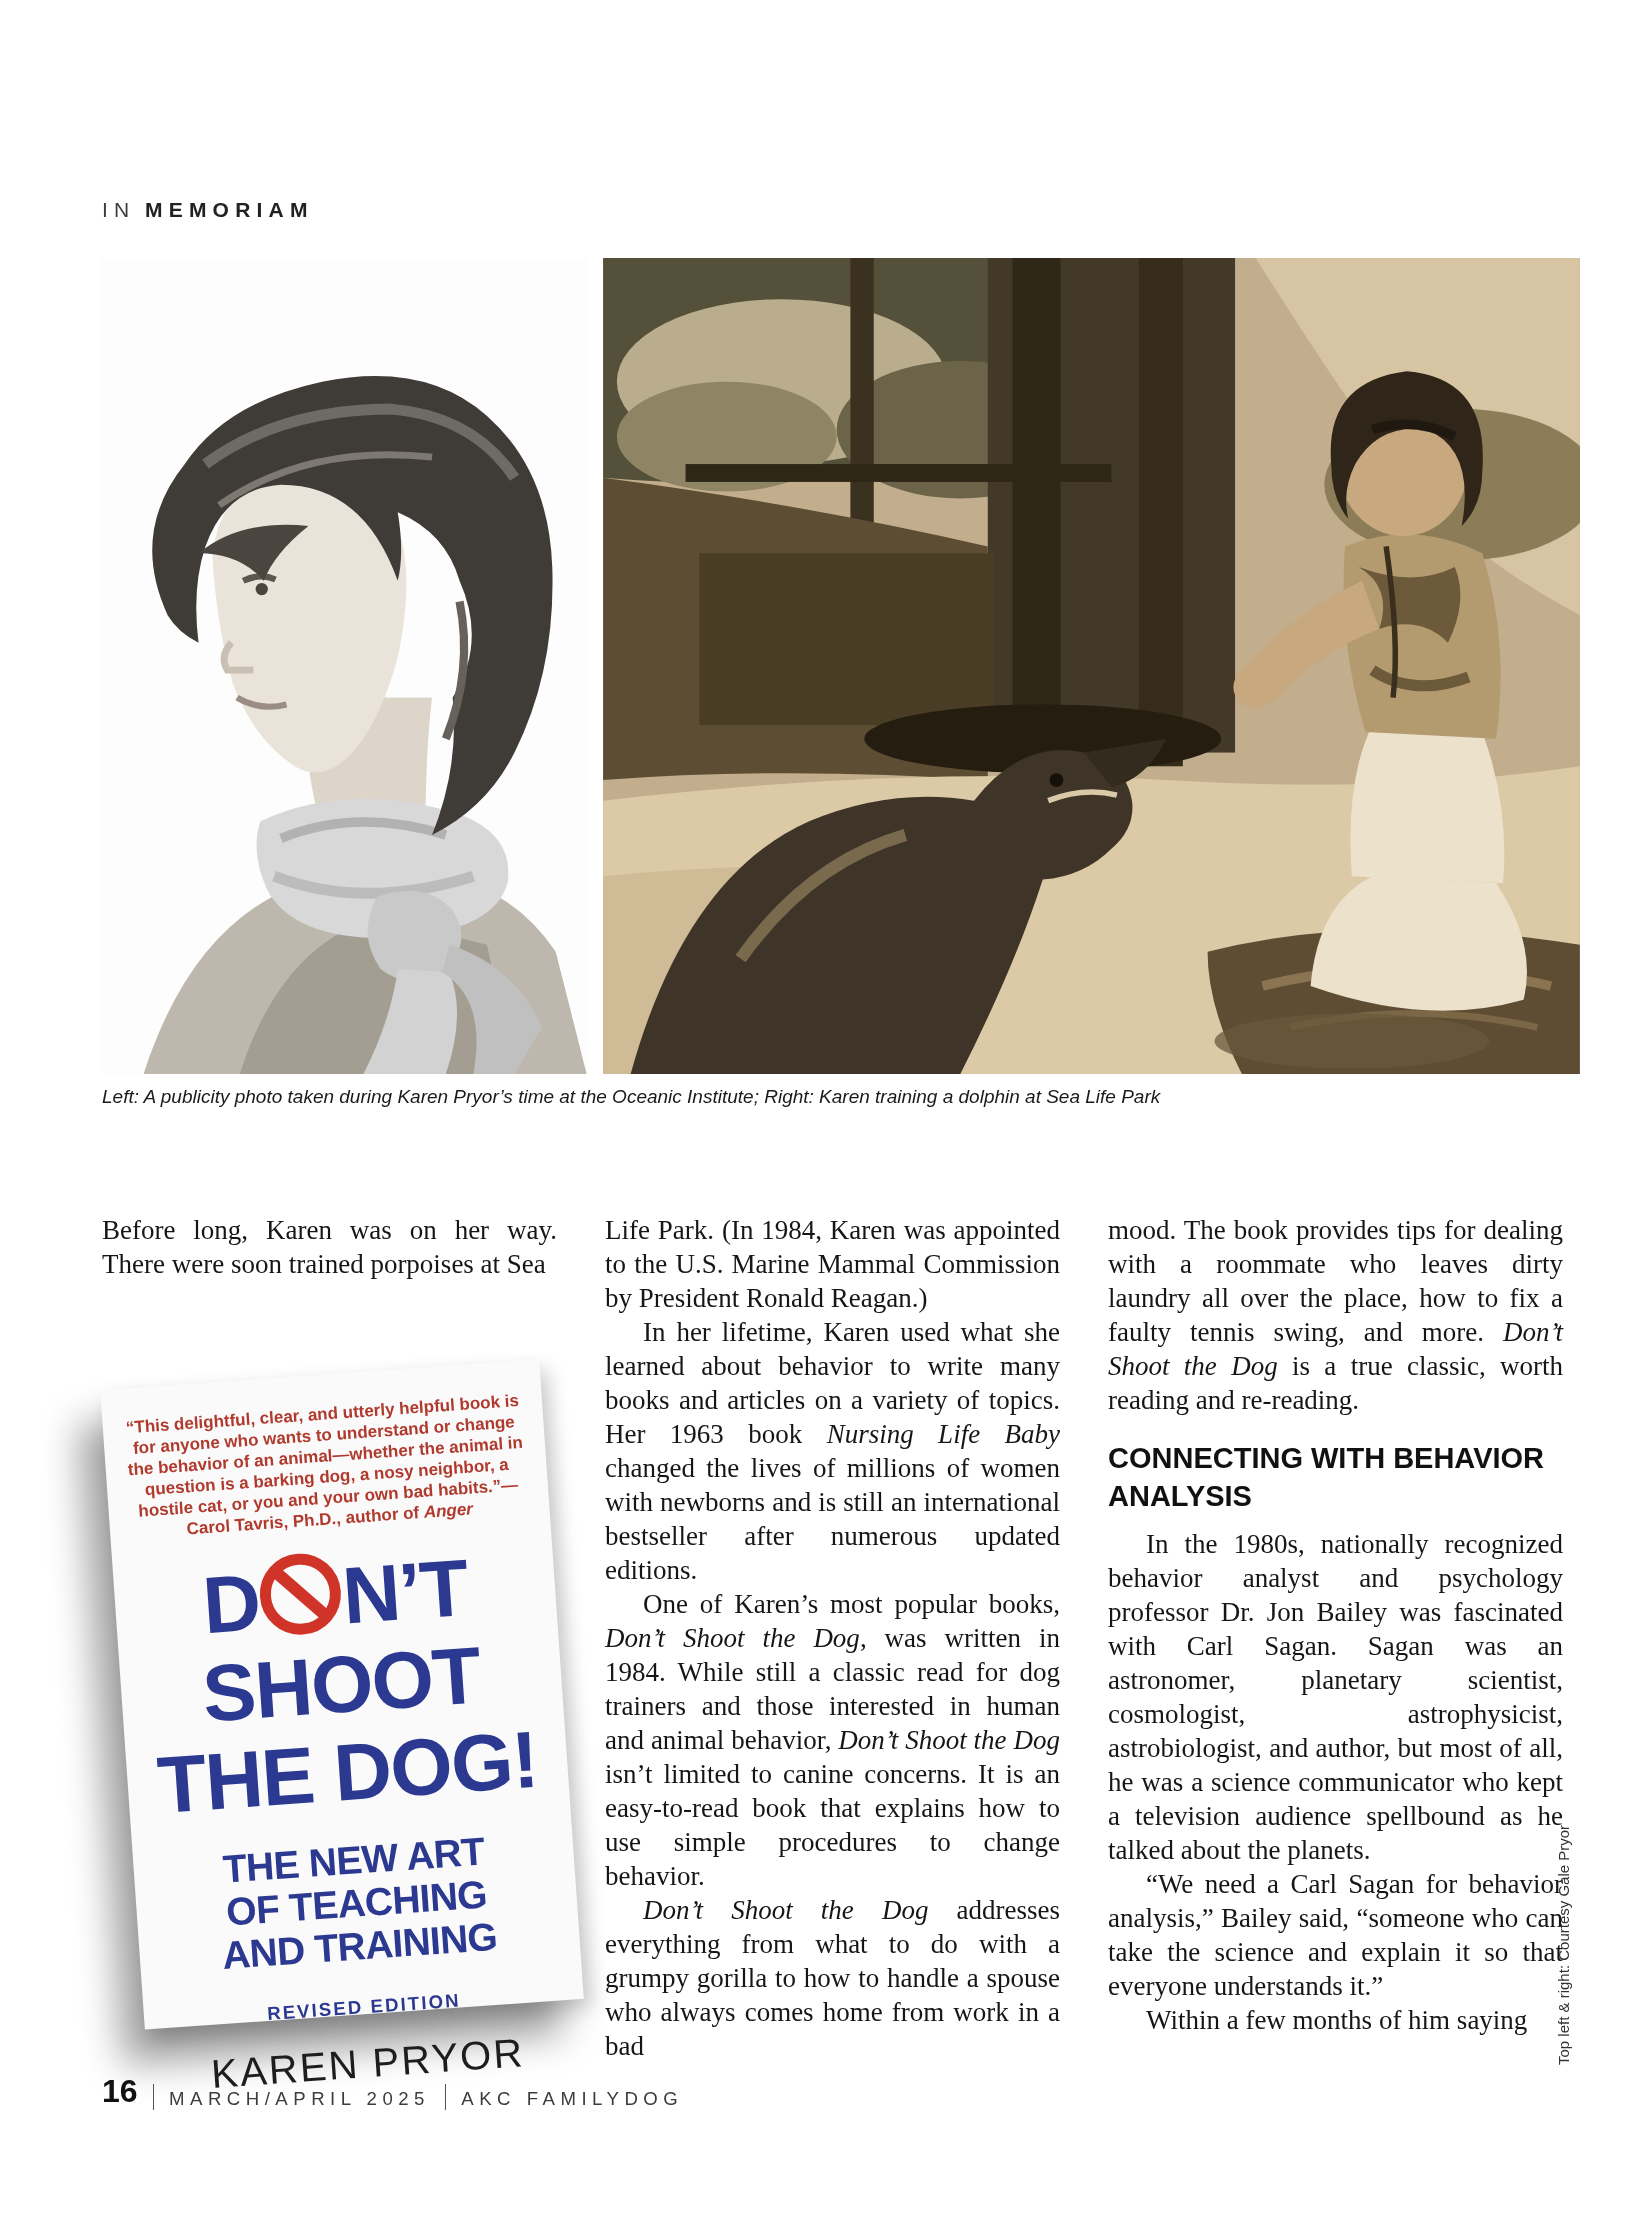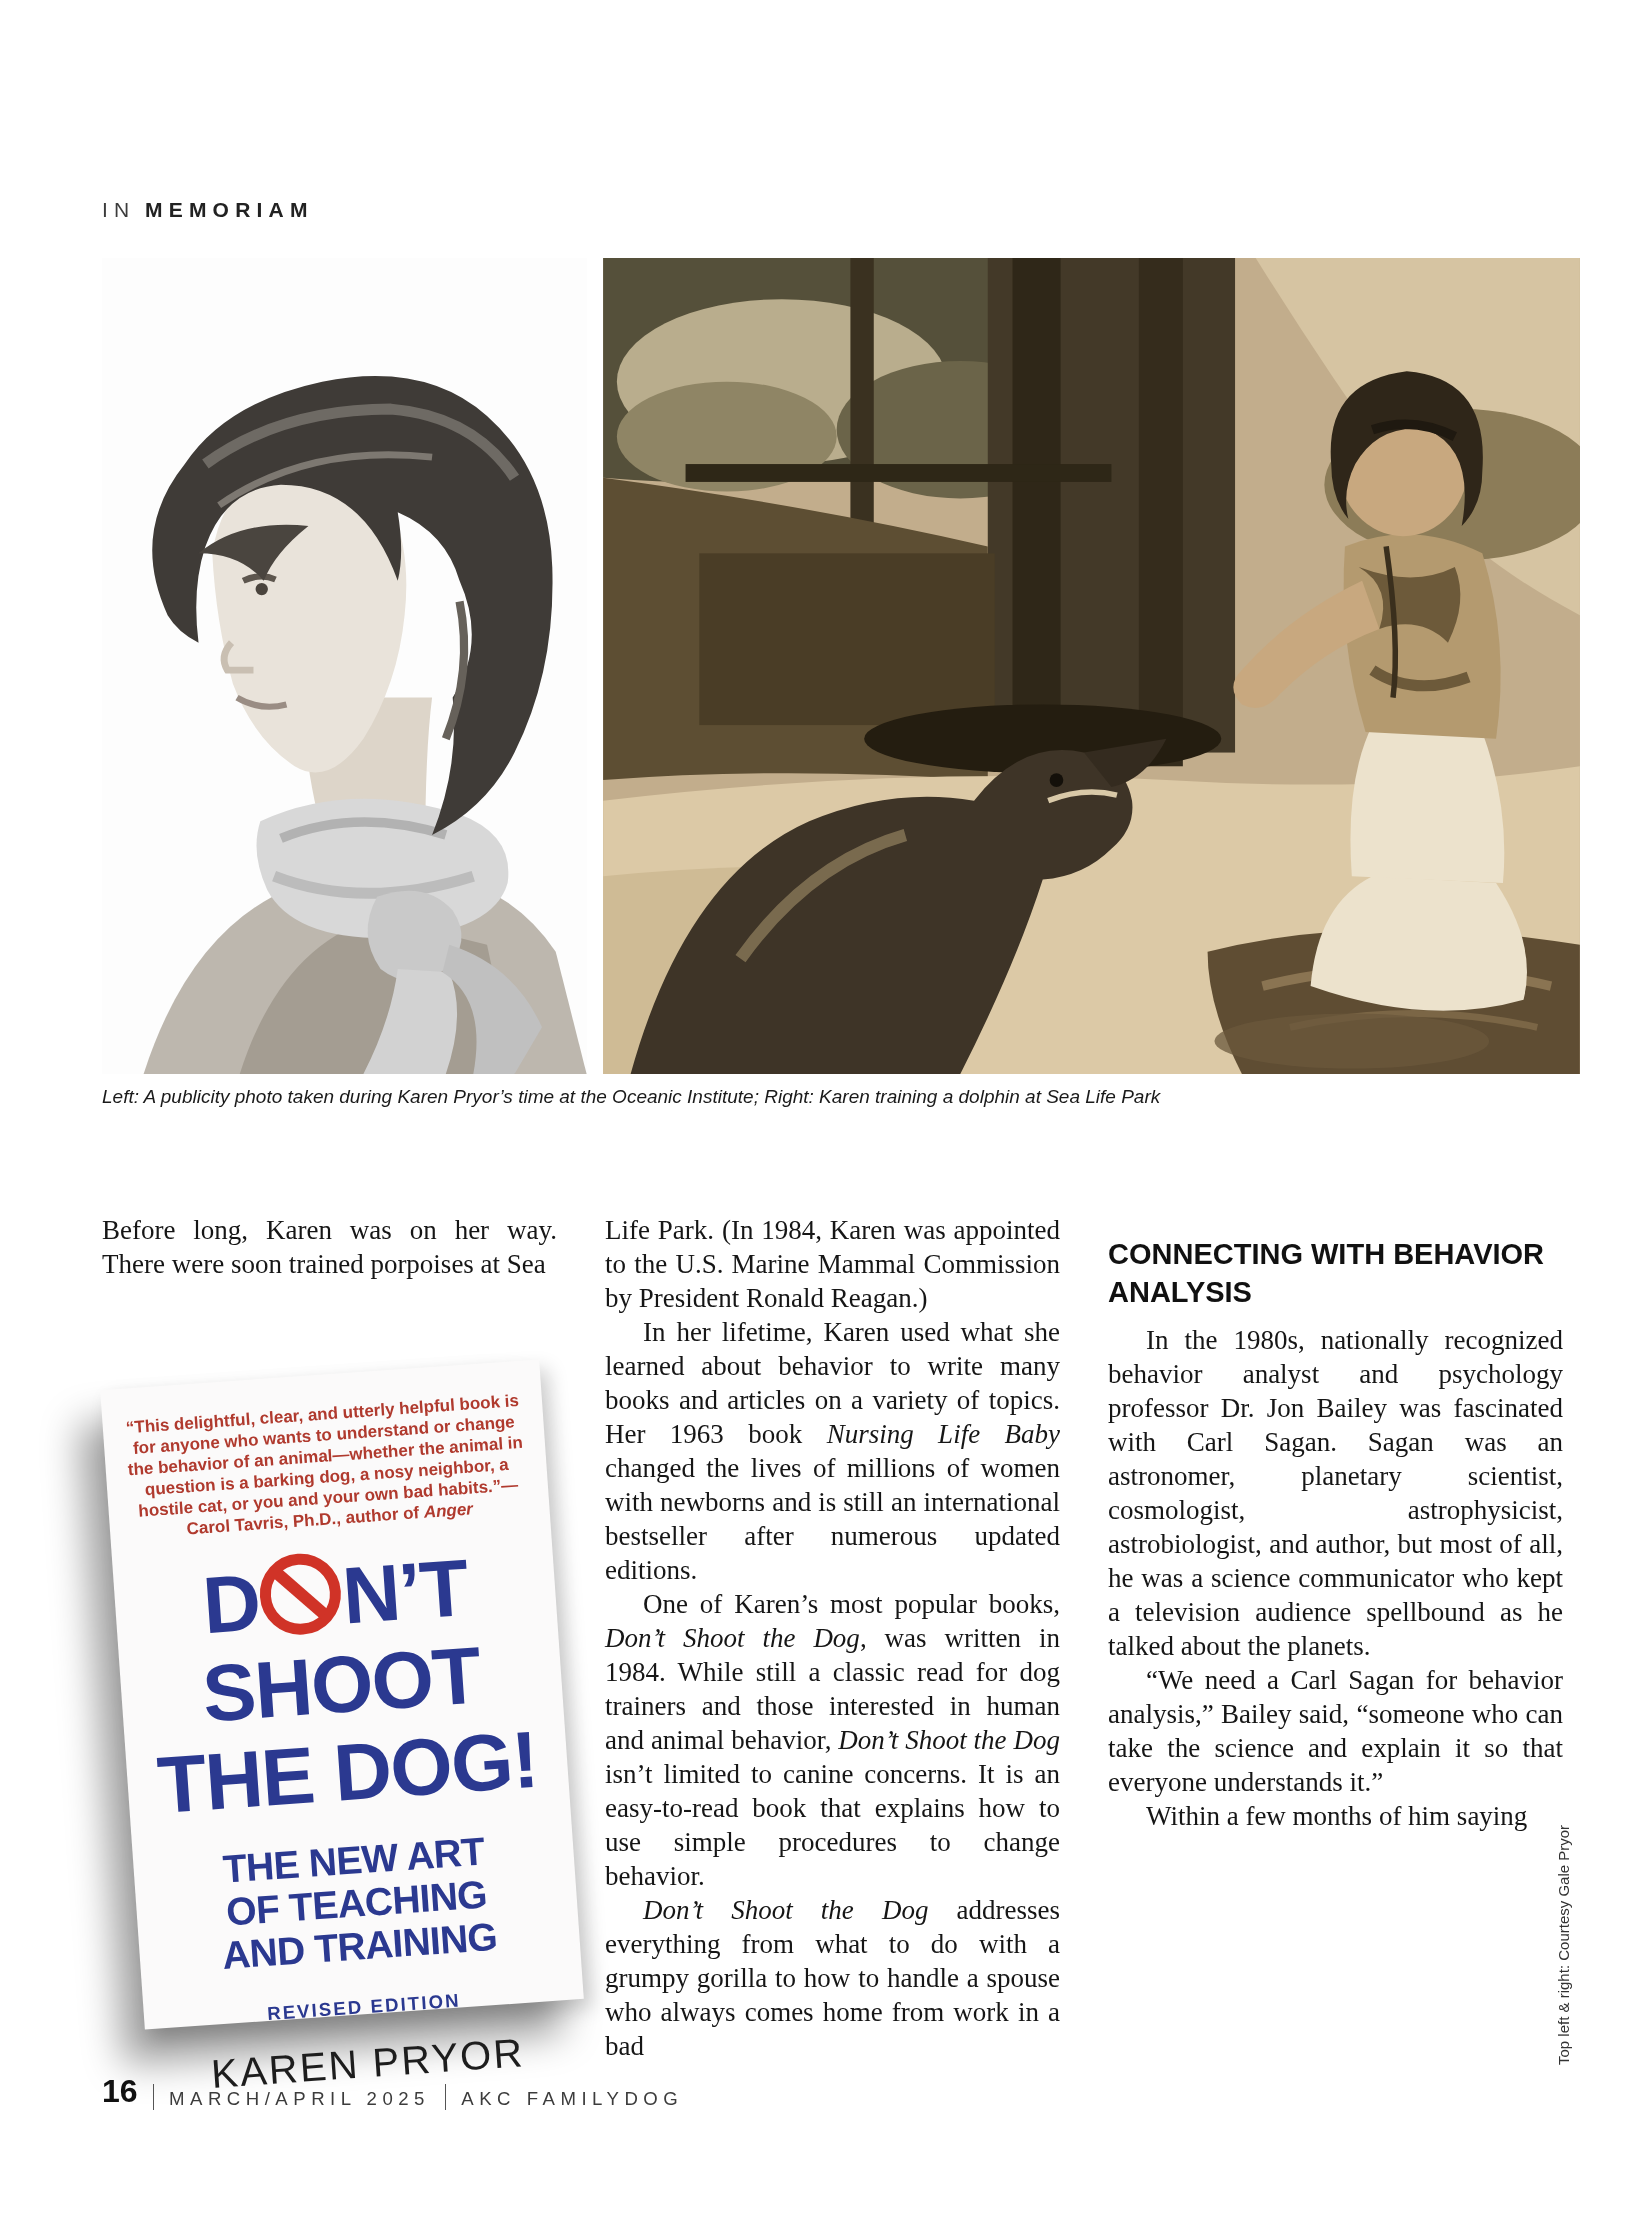--- a/index.html
+++ b/index.html
@@ -180,20 +180,21 @@
   </div>
 
   <div class="col col-2">
       <p class="">Life Park. (In 1984, Karen was appointed to the U.S. Marine Mammal Commission by President Ronald Reagan.)</p>
       <p class="ind">In her lifetime, Karen used what she learned about behavior to write many books and articles on a variety of topics. Her 1963 book <em>Nursing Life Baby</em> changed the lives of millions of women with newborns and is still an international bestseller after numerous updated editions.</p>
       <p class="ind">One of Karen’s most popular books, <em>Don’t Shoot the Dog</em>, was written in 1984. While still a classic read for dog trainers and those interested in human and animal behavior, <em>Don’t Shoot the Dog</em> isn’t limited to canine concerns. It is an easy-to-read book that explains how to use simple procedures to change behavior.</p>
       <p class="ind"><em>Don’t Shoot the Dog</em> addresses everything from what to do with a grumpy gorilla to how to handle a spouse who always comes home from work in a bad</p>
     </div>
 
   <div class="col col-3">
+      <p class="">mood. The book provides tips for dealing with a roommate who leaves dirty laundry all over the place, how to fix a faulty tennis swing, and more. <em>Don’t Shoot the Dog</em> is a true classic, worth reading and re-reading.</p>
       <h2>CONNECTING WITH BEHAVIOR ANALYSIS</h2>
       <p class="ind">In the 1980s, nationally recognized behavior analyst and psychology professor Dr. Jon Bailey was fascinated with Carl Sagan. Sagan was an astronomer, planetary scientist, cosmologist, astrophysicist, astrobiologist, and author, but most of all, he was a science communicator who kept a television audience spellbound as he talked about the planets.</p>
       <p class="ind">“We need a Carl Sagan for behavior analysis,” Bailey said, “someone who can take the science and explain it so that everyone understands it.”</p>
       <p class="ind">Within a few months of him saying</p>
     </div>
 
   <div class="credit">Top left &amp; right: Courtesy Gale Pryor</div>
 
   <div class="footer">
     <span class="pg">16</span>

